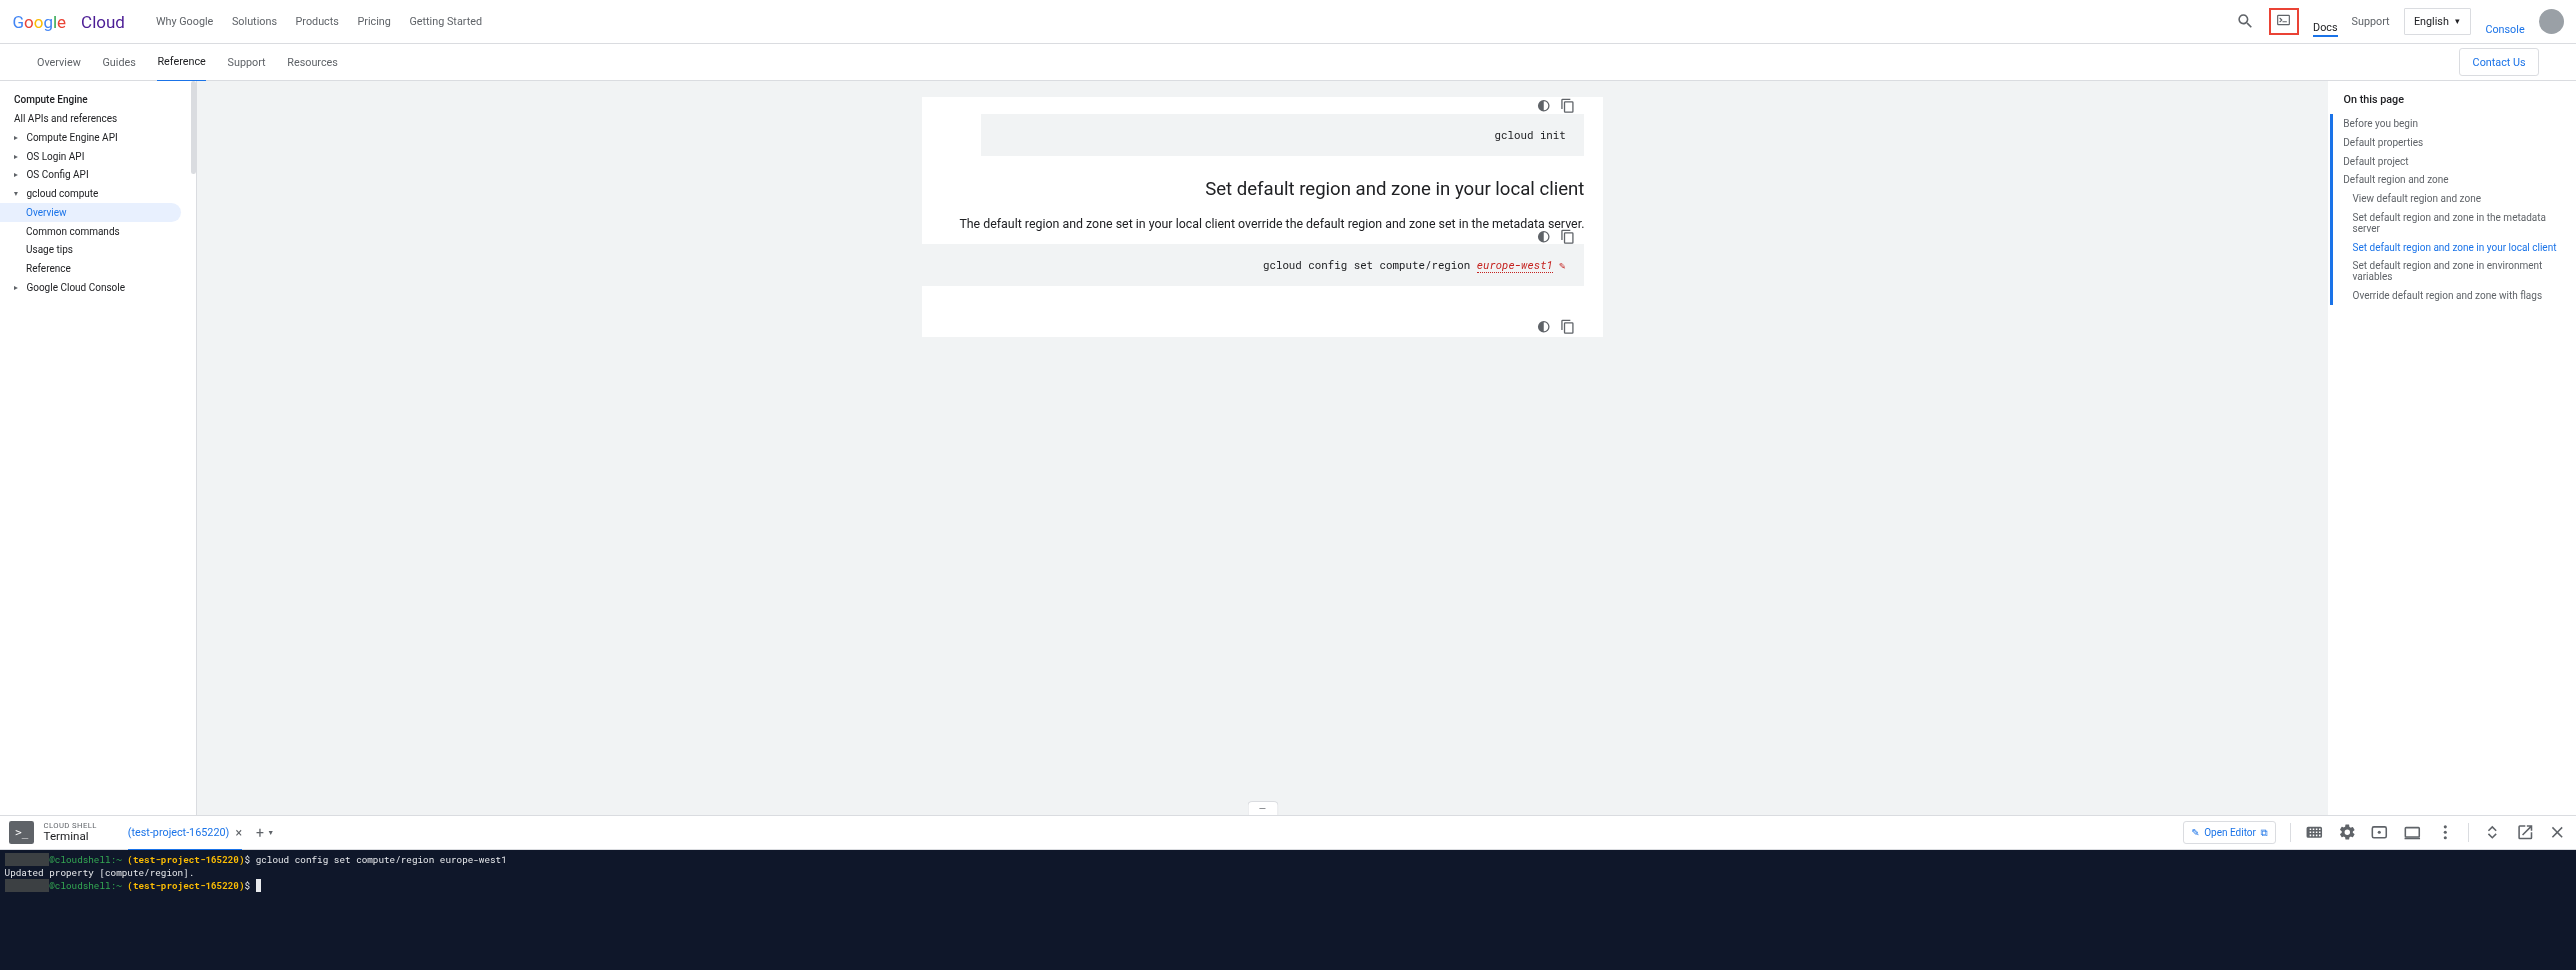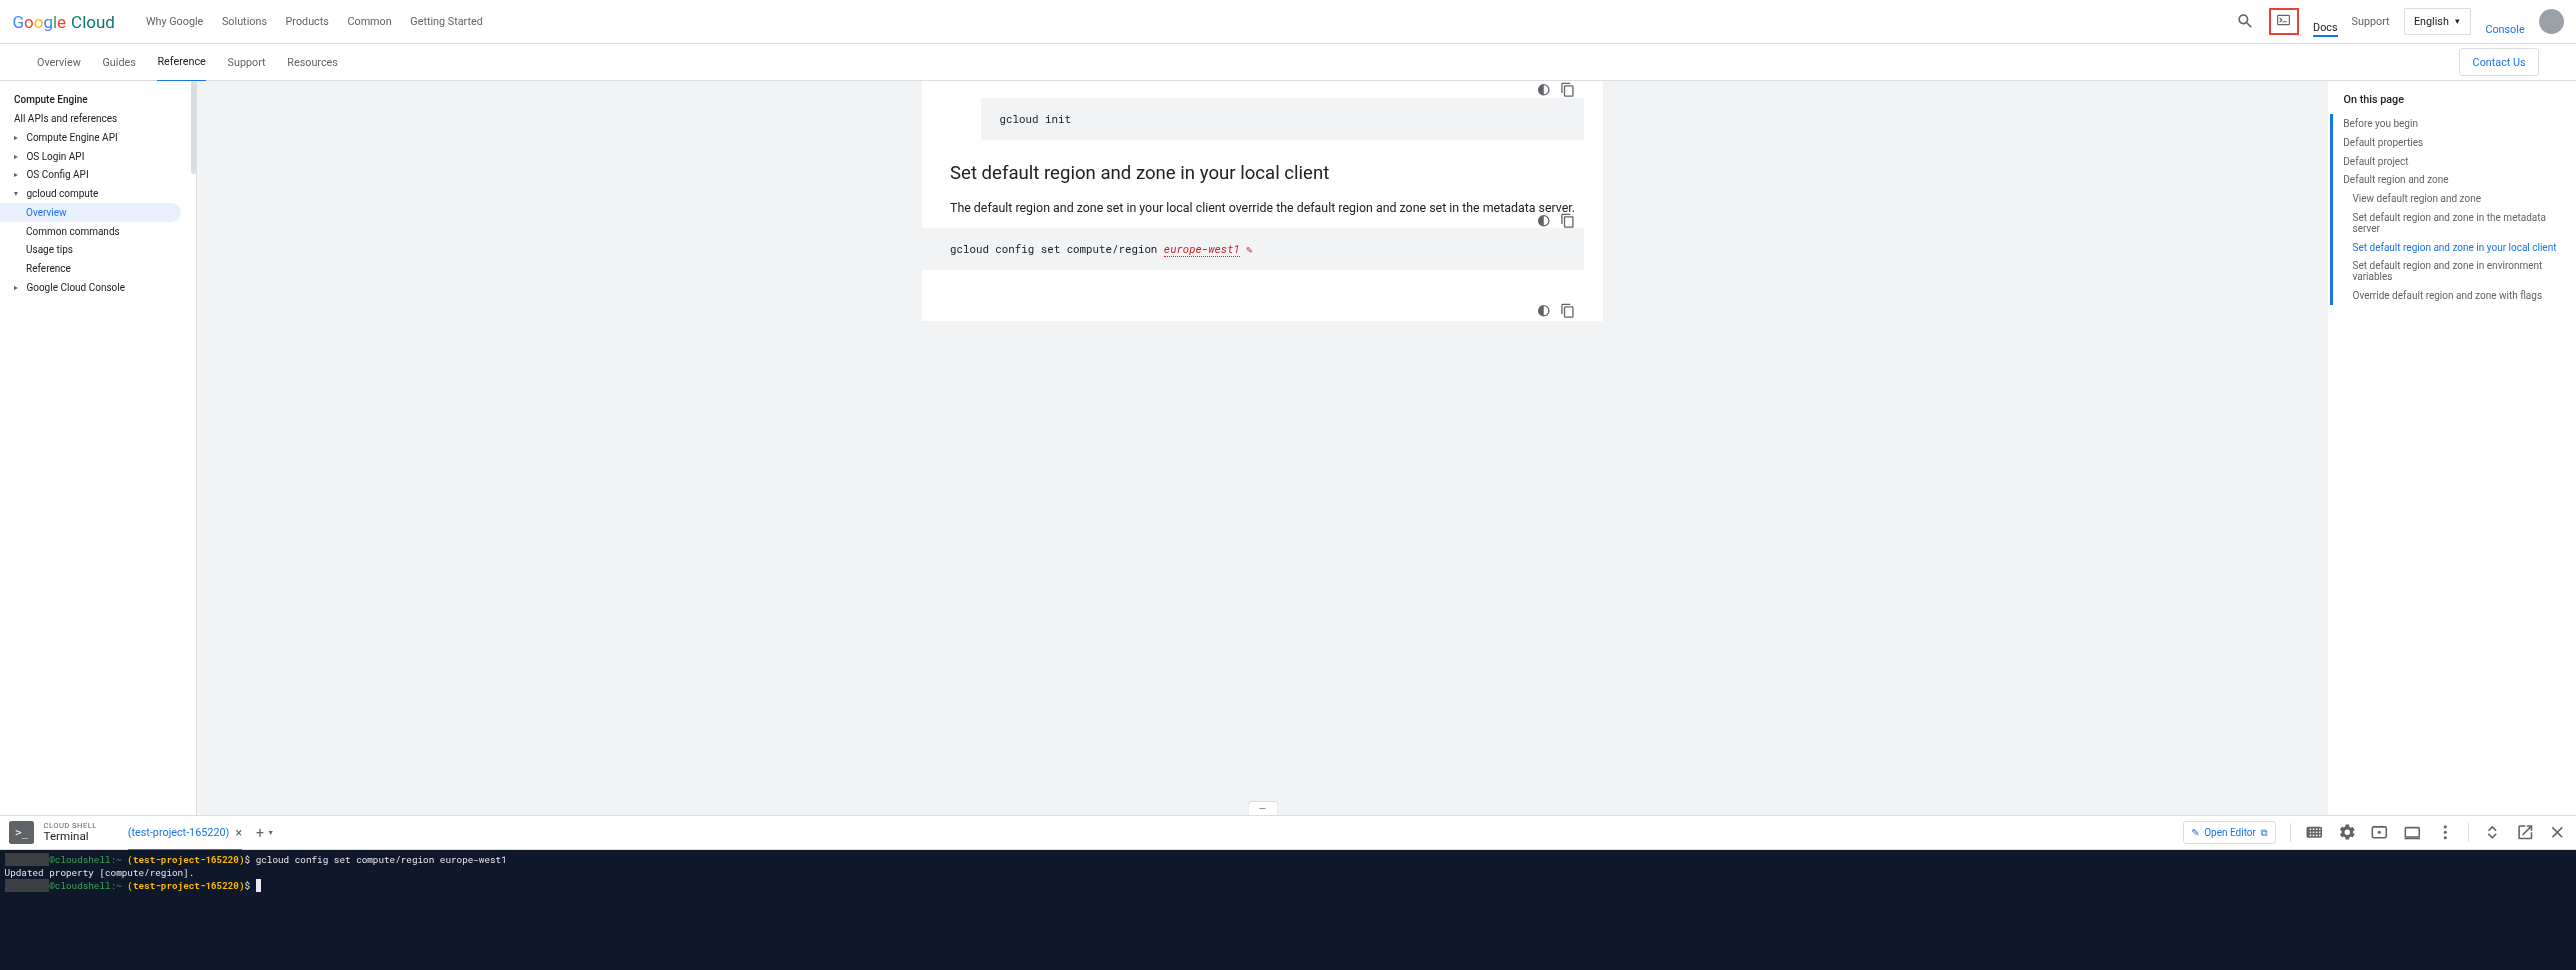--- a/index.html
+++ b/index.html
@@ -1,20 +1,20 @@
 <!DOCTYPE html>
 <html style="font-size:12.4px"><head>
 <meta charset="utf-8">
 <style>
 * { margin: 0; padding: 0; box-sizing: border-box; }
 body { font-family: 'Google Sans', Roboto, Arial, sans-serif; font-size: 10.8px; color: #202124; overflow: hidden; }
 .header { display: flex; align-items: center; height: 44px; padding: 0 12.4px; border-bottom: 0.8px solid #dadce0; }
 .logo { display: flex; align-items: center; font-size: 17px; font-weight: 400; margin-right: 31px; }
 .logo .g1 { color: #4285F4; } .logo .g2 { color: #EA4335; } .logo .g3 { color: #FBBC05; } .logo .g4 { color: #4285F4; } .logo .g5 { color: #34A853; } .logo .g6 { color: #EA4335; }
-.logo .cloud { color: #0f766e; margin-left: 5px; }
+.logo .cloud { color: #4c1d95; margin-left: 15px; }
 .topnav { display: flex; gap: 18.6px; }
 .topnav-item { color: #5f6368; cursor: pointer; }
 .header-right { margin-left: auto; display: flex; align-items: center; gap: 14px; }
 .icon-btn { width: 18.6px; height: 18.6px; display: flex; align-items: center; justify-content: center; cursor: pointer; color: #5f6368; }
 .cloudshell-highlight { border: 2.3px solid #EA4335; padding: 3.1px 4.6px; }
 .docs-link { color: #202124; cursor: pointer; position: relative; padding-bottom: 3px; margin-bottom: -14px;}
 .docs-link::after { content:''; position:absolute; bottom:0; left:0; right:0; height:1.5px; background:#1a73e8; }
 .lang-btn { border: 0.8px solid #dadce0; border-radius: 1px; padding: 6.2px 9.3px; display: flex; align-items: center; gap: 4.6px; cursor: pointer; }
 .console-link { color: #1a73e8; cursor: pointer; margin-top: 16px; }
 .avatar { width: 25px; height: 25px; border-radius: 50%; background: #9aa0a6; }
@@ -24,21 +24,21 @@
 .contact-btn { margin-left: auto; border: 0.8px solid #dadce0; border-radius: 3.1px; padding: 6.2px 12.4px; color: #1a73e8; cursor: pointer; }
 .main-area { display: flex; height: calc(100vh - 44px - 37px - 155px); }
 .sidebar-left { width: 197px; padding: 9.3px 0; border-right: 0.8px solid #dadce0; overflow-y: auto; position: relative;}
 .sidebar-left::after { content:''; position:absolute; right:0; top:0; width:4.6px; height:93px; background:#dadce0; border-radius:2.3px;}
 .sidebar-item { padding: 3.9px 14px; cursor: pointer; display: flex; align-items: center; font-size: 10px; }
 .sidebar-item.bold { font-weight: 500; }
 .sidebar-item .caret { width: 9.3px; margin-right: 3.1px; font-size: 7.7px; color:#5f6368;}
 .sidebar-item.nested1 { padding-left: 26px; }
 .sidebar-item.active { background: #e8f0fe; color: #1a73e8; border-radius: 0 12.4px 12.4px 0; margin-right: 15.5px; }
 .content-wrap { flex: 1; background: #f1f3f4; overflow-y: auto; position: relative; }
-.content { background: white; margin: 0 auto; max-width: 681px; padding: 0 18.6px 18.6px 28px; }
+.content { background: white; margin: 16px auto; max-width: 681px; padding: 0 18.6px 18.6px 28px; text-align: right; }
 .code-block { background: #f1f3f4; padding: 14px 18.6px; font-family: 'Roboto Mono', monospace; font-size: 10.8px; position: relative; margin: 9.3px 0; }
 .code-controls { position: absolute; right: 9.3px; top: -15.5px; display: flex; gap: 7.7px; }
 .code-controls .ic { width:15.5px; height:15.5px; cursor:pointer; color:#5f6368;}
 .code-block .param { color: #c5221f; font-style: italic; border-bottom: 0.8px dotted #c5221f; }
 .content h2 { font-size: 18.6px; font-weight: 400; margin: 21.7px 0 14px; }
 .content p { font-size: 12.4px; color: #202124; margin: 10.8px 0; line-height: 1.6; }
 .divider-handle { position:absolute; bottom:0; left:50%; transform:translateX(-50%); width:31px; height:14px; border:0.8px solid #dadce0; border-bottom:none; border-radius:4.6px 4.6px 0 0; background:white; display:flex; align-items:center; justify-content:center; font-size:9.3px; color:#5f6368;}
 .sidebar-right { width: 248px; padding: 12.4px 15.5px; background:white;}
 .toc-title { font-weight: 500; margin-bottom: 7.7px; }
 .toc-item { padding: 3.9px 0; color: #5f6368; cursor: pointer; font-size: 10px; border-left: 3.1px solid #1a73e8; padding-left: 10.8px; margin-left: -14px;}
@@ -74,21 +74,21 @@
       <span class="g3">o</span>
       <span class="g4">g</span>
       <span class="g5">l</span>
       <span class="g6">e</span>
     <span class="cloud">Cloud</span>
   </div>
   <div class="topnav">
     <span class="topnav-item">Why Google</span>
     <span class="topnav-item">Solutions</span>
     <span class="topnav-item">Products</span>
-    <span class="topnav-item">Common</span>
+    <span class="topnav-item">Pricing</span>
     <span class="topnav-item">Getting Started</span>
   </div>
   <div class="header-right">
     <div class="icon-btn">
       <svg viewBox="0 0 24 24">
           <path fill="currentColor" d="M15.5 14h-.79l-.28-.27A6.471 6.471 0 0016 9.5 6.5 6.5 0 109.5 16c1.61 0 3.09-.59 4.23-1.57l.27.28v.79l5 4.99L20.49 19l-4.99-5zm-6 0C7.01 14 5 11.99 5 9.5S7.01 5 9.5 5 14 7.01 14 9.5 11.99 14 9.5 14z"></path>
         </svg>
     </div>
     <div class="cloudshell-highlight">
       <svg viewBox="0 0 24 24" width="17" height="14">

